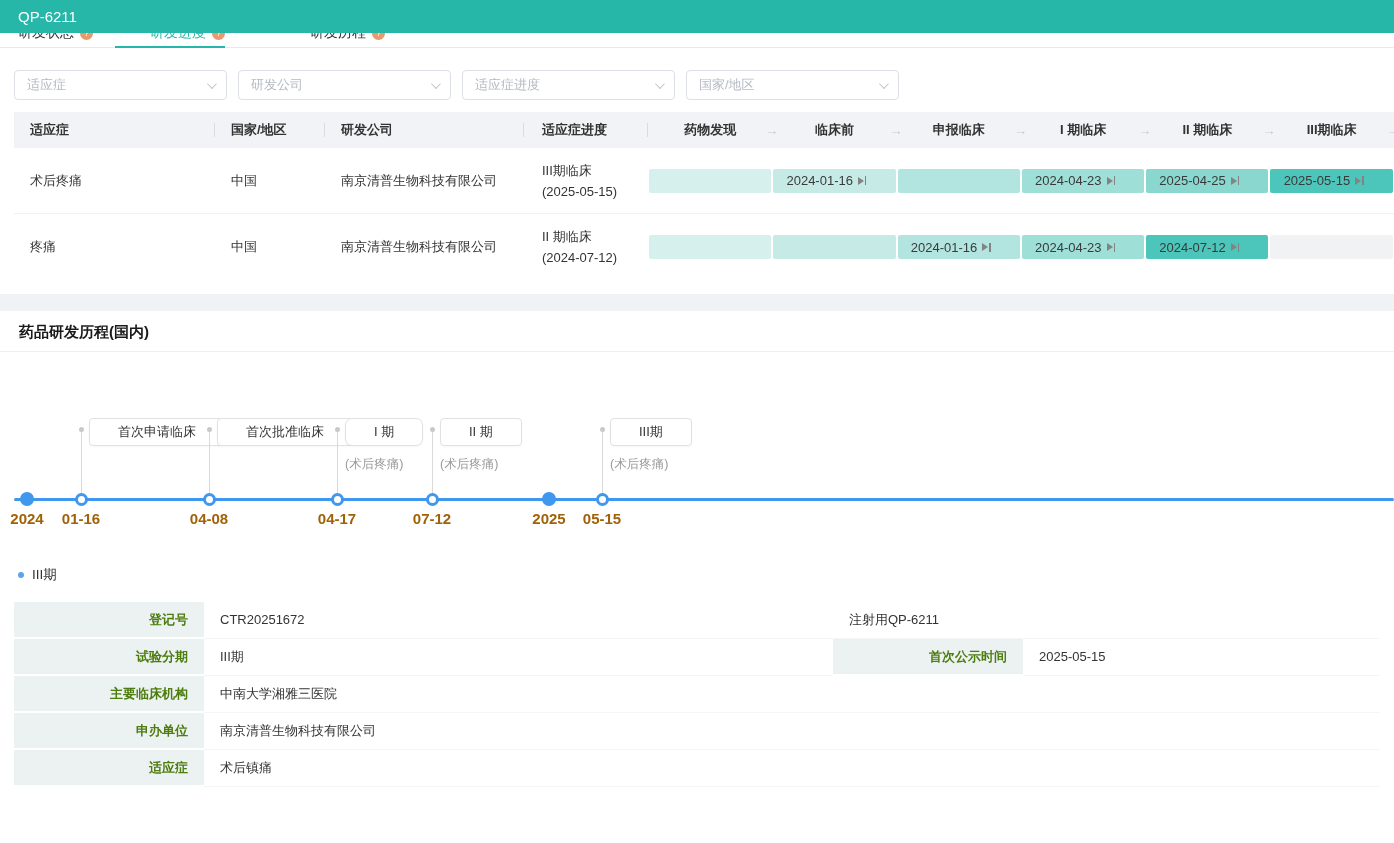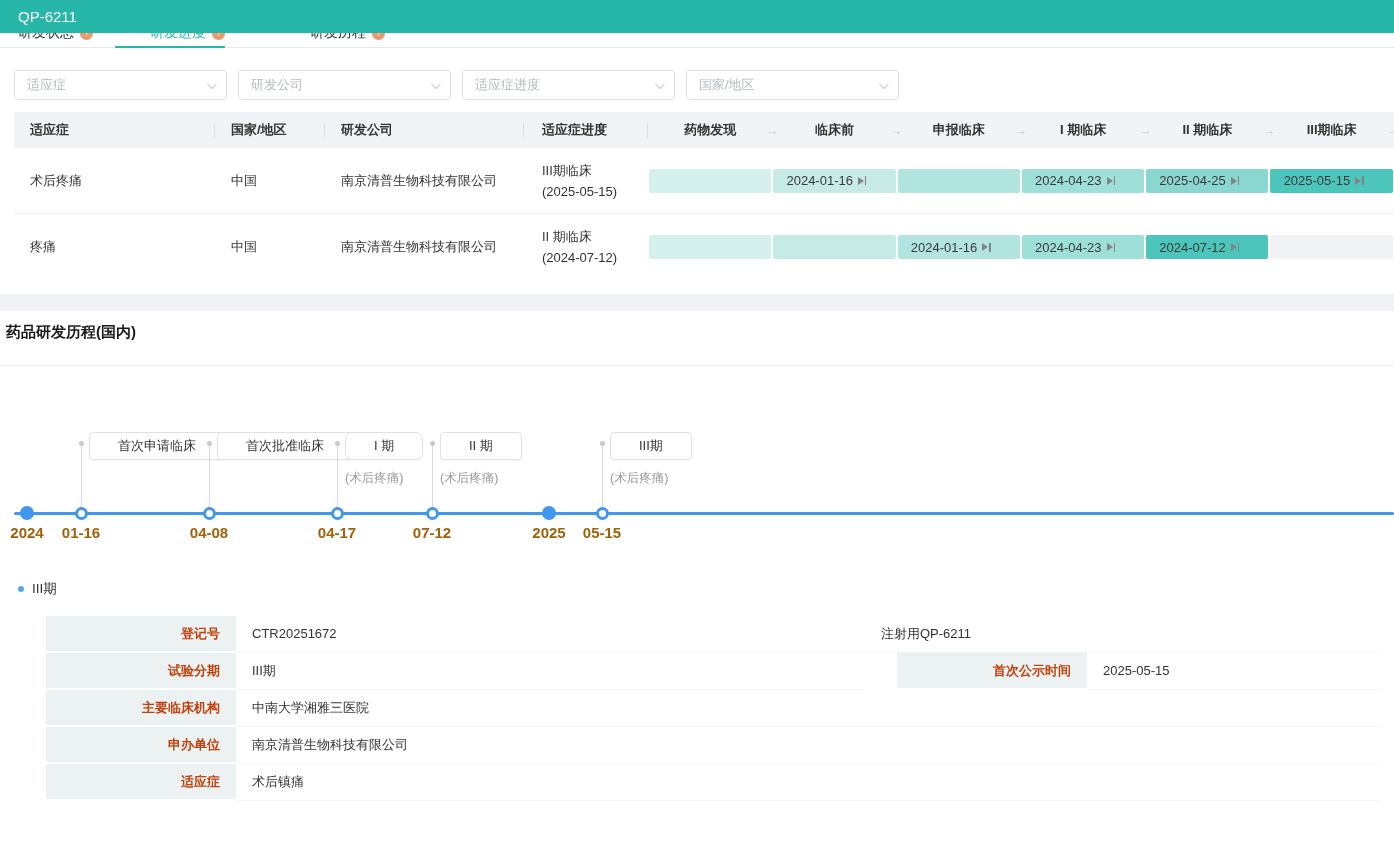--- a/index.html
+++ b/index.html
@@ -39,40 +39,40 @@
   .statuscell { line-height:21px; }
   .barcell { width:124.3px; padding:0 1px; }
   .bar { height:24px; border-radius:2px; display:flex; align-items:center; justify-content:center; padding-right:16px; font-size:13px; color:#3a3a3a; cursor:pointer; }
   .stepicon { display:flex; align-items:center; margin-left:5px; }
   .stepicon .tri { width:0; height:0; border-left:6px solid #838383; border-top:4px solid transparent; border-bottom:4px solid transparent; }
   .stepicon .stick { width:1.5px; height:9px; background:#838383; margin-left:1px; }
 
   .graygap { height:17px; background:#f0f2f5; }
 
   
-  .sectitle { height:55px; line-height:41px; padding-left:6px; font-size:15px; font-weight:700; color:#1a1a1a; border-bottom:1px solid #ebeef5; }
+  .sectitle { height:41px; line-height:41px; padding-left:19px; font-size:15px; font-weight:700; color:#1a1a1a; border-bottom:1px solid #ebeef5; }
 
   .timeline { position:relative; height:192px; }
   .axis { position:absolute; left:14px; right:0; top:146px; height:3px; background:#3f97ee; border-radius:2px; }
   .dot-year { position:absolute; width:14px; height:14px; border-radius:50%; background:#3f97ee; top:140px; }
   .dot-ms { position:absolute; width:13px; height:13px; border-radius:50%; background:#fff; border:3px solid #3f97ee; top:141px; }
   .stem { position:absolute; width:1px; background:#d9d9d9; top:77px; height:70px; }
   .stemdot { position:absolute; width:5px; height:5px; border-radius:50%; background:#c9c9c9; top:75px; }
   .msbox { position:absolute; top:66px; height:28px; line-height:26px; padding:0 28px; background:#fff; border:1px solid #e1e1e1; border-radius:4px; font-size:13px; color:#333; white-space:nowrap; box-shadow:0 1px 2px rgba(0,0,0,0.03); }
   .mssub { position:absolute; top:104px; font-size:12.5px; color:#9a9a9a; white-space:nowrap; }
   .axlabel { position:absolute; top:158px; transform:translateX(-50%); font-size:15px; font-weight:600; color:#a16207; white-space:nowrap; }
   .axlabel.year { font-weight:700; }
 
   .bulletrow { display:flex; align-items:center; margin:21px 0 0 18px; height:20px; }
   .bullet { width:6px; height:6px; border-radius:50%; background:#5ba2ef; }
   .bullettext { margin-left:8px; font-size:13.5px; color:#333; }
 
   .dtable { margin:17px 14px 0 14px; }
   .drow { display:flex; height:37px; }
-  .dlabel { width:190px; background:#ecf2f2; font-size:13px; font-weight:600; color:#c2410c; text-align:right; padding-right:16px; line-height:35px; border-bottom:2px solid #fff; white-space:nowrap;margin-left:32px; }
+  .dlabel { width:190px; background:#ecf2f2; font-size:13px; font-weight:600; color:#4d7c0f; text-align:right; padding-right:16px; line-height:35px; border-bottom:2px solid #fff; white-space:nowrap; }
   .dvalue { padding-left:16px; font-size:13px; color:#333; line-height:36px; border-bottom:1px solid #f4f5f7; white-space:nowrap; overflow:hidden; }
   .dvalue.fixed { width:629px; }
   .dvalue.grow { flex:1; }
 </style>
 </head>
 <body>
 
 <div class="topbar">
   <span>QP-6211</span>
 </div>

